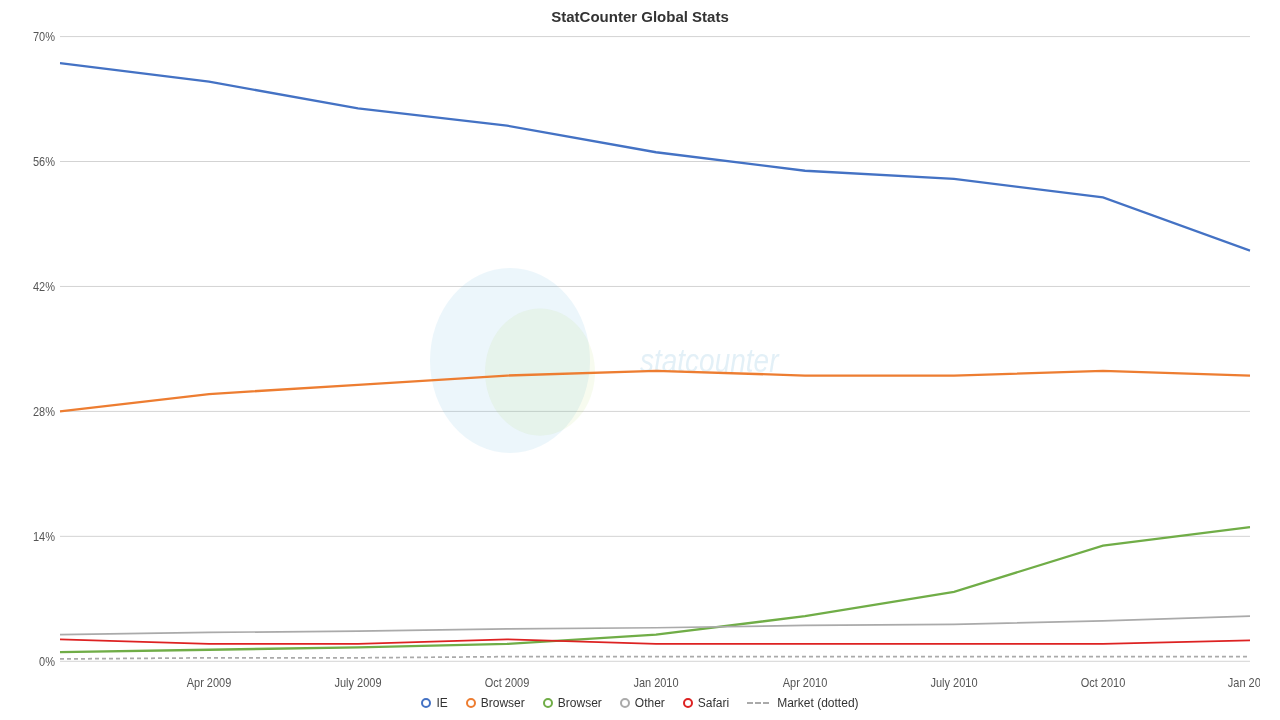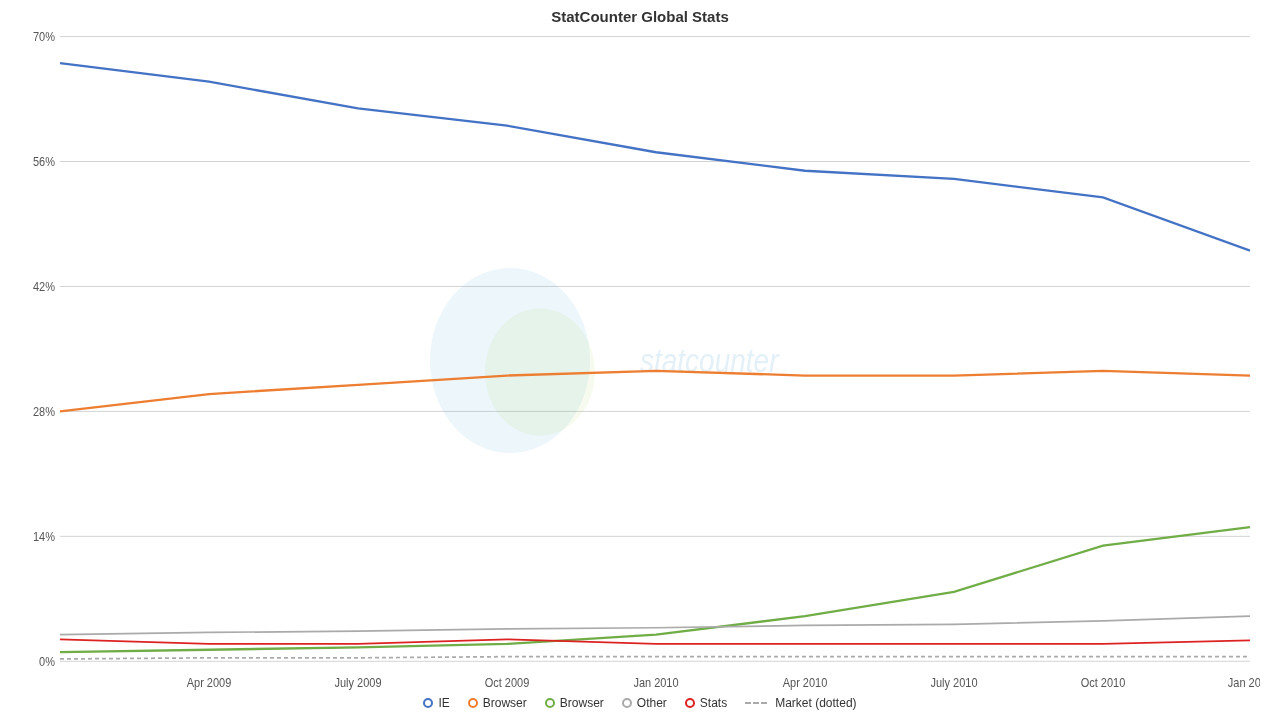--- a/index.html
+++ b/index.html
@@ -126,20 +126,20 @@
     <div class="legend-item">
       <div class="legend-circle" style="border-color:#70AD47;"></div>
       <span>Browser</span>
     </div>
     <div class="legend-item">
       <div class="legend-circle" style="border-color:#AAAAAA;"></div>
       <span>Other</span>
     </div>
     <div class="legend-item">
       <div class="legend-circle" style="border-color:#DD2222;"></div>
-      <span>Stats</span>
+      <span>Safari</span>
     </div>
     <div class="legend-item">
       <div style="width:22px;height:0;border-top:2px dashed #AAAAAA;margin-right:3px;"></div>
       <span>Market (dotted)</span>
     </div>
   </div>
 </div>
 
 </body></html>

